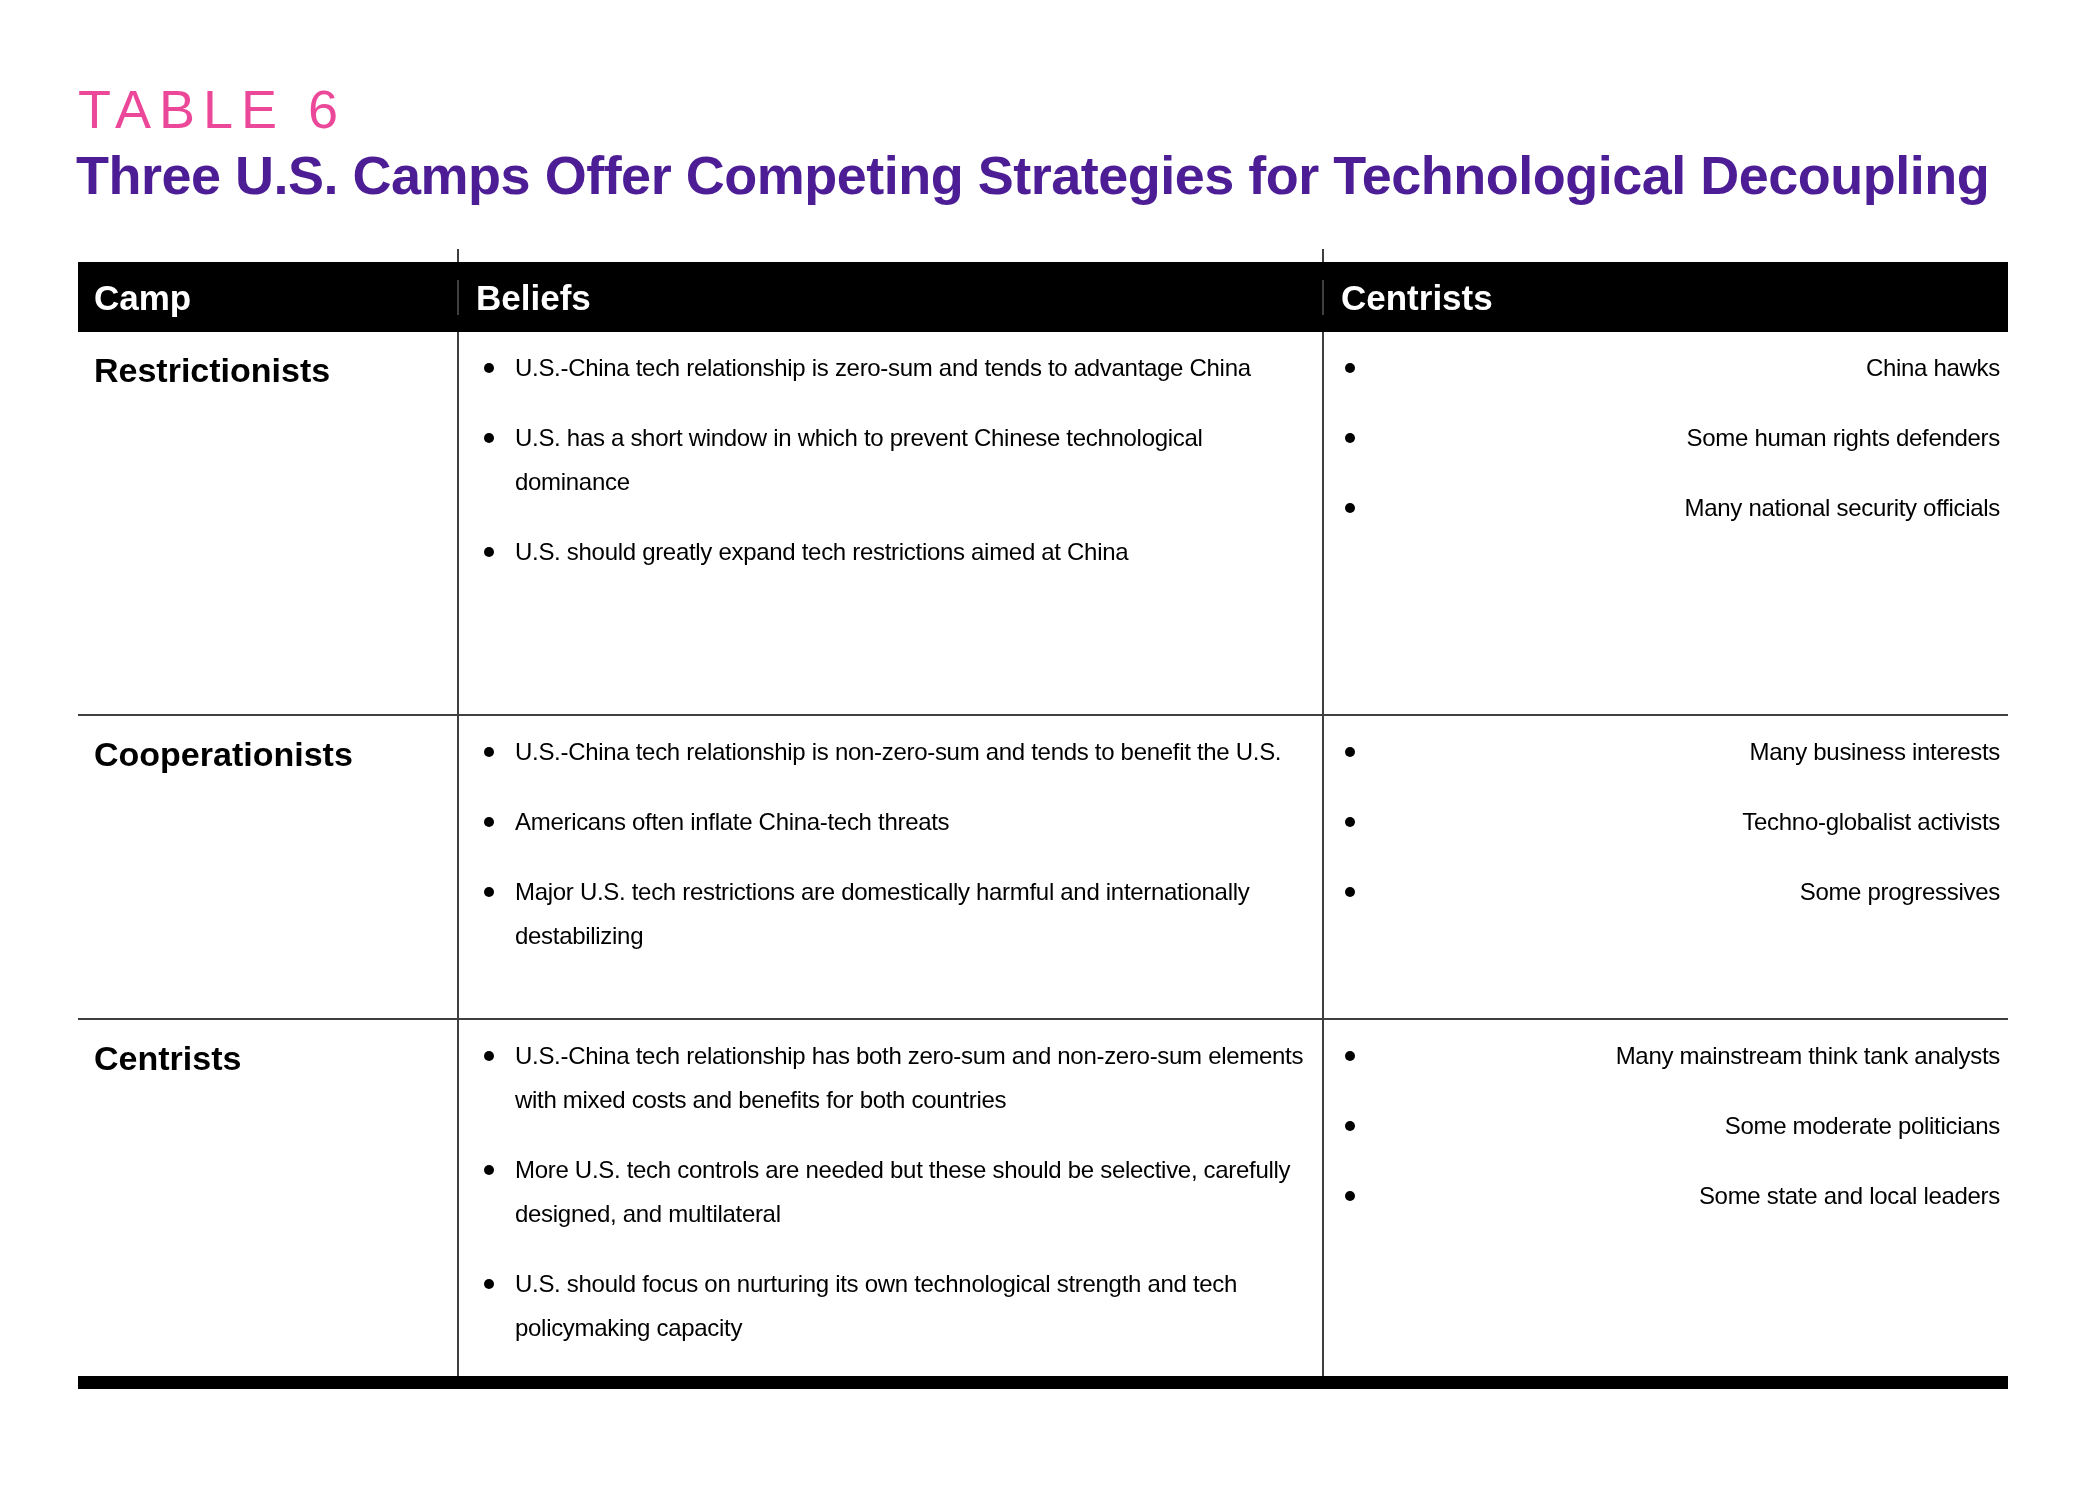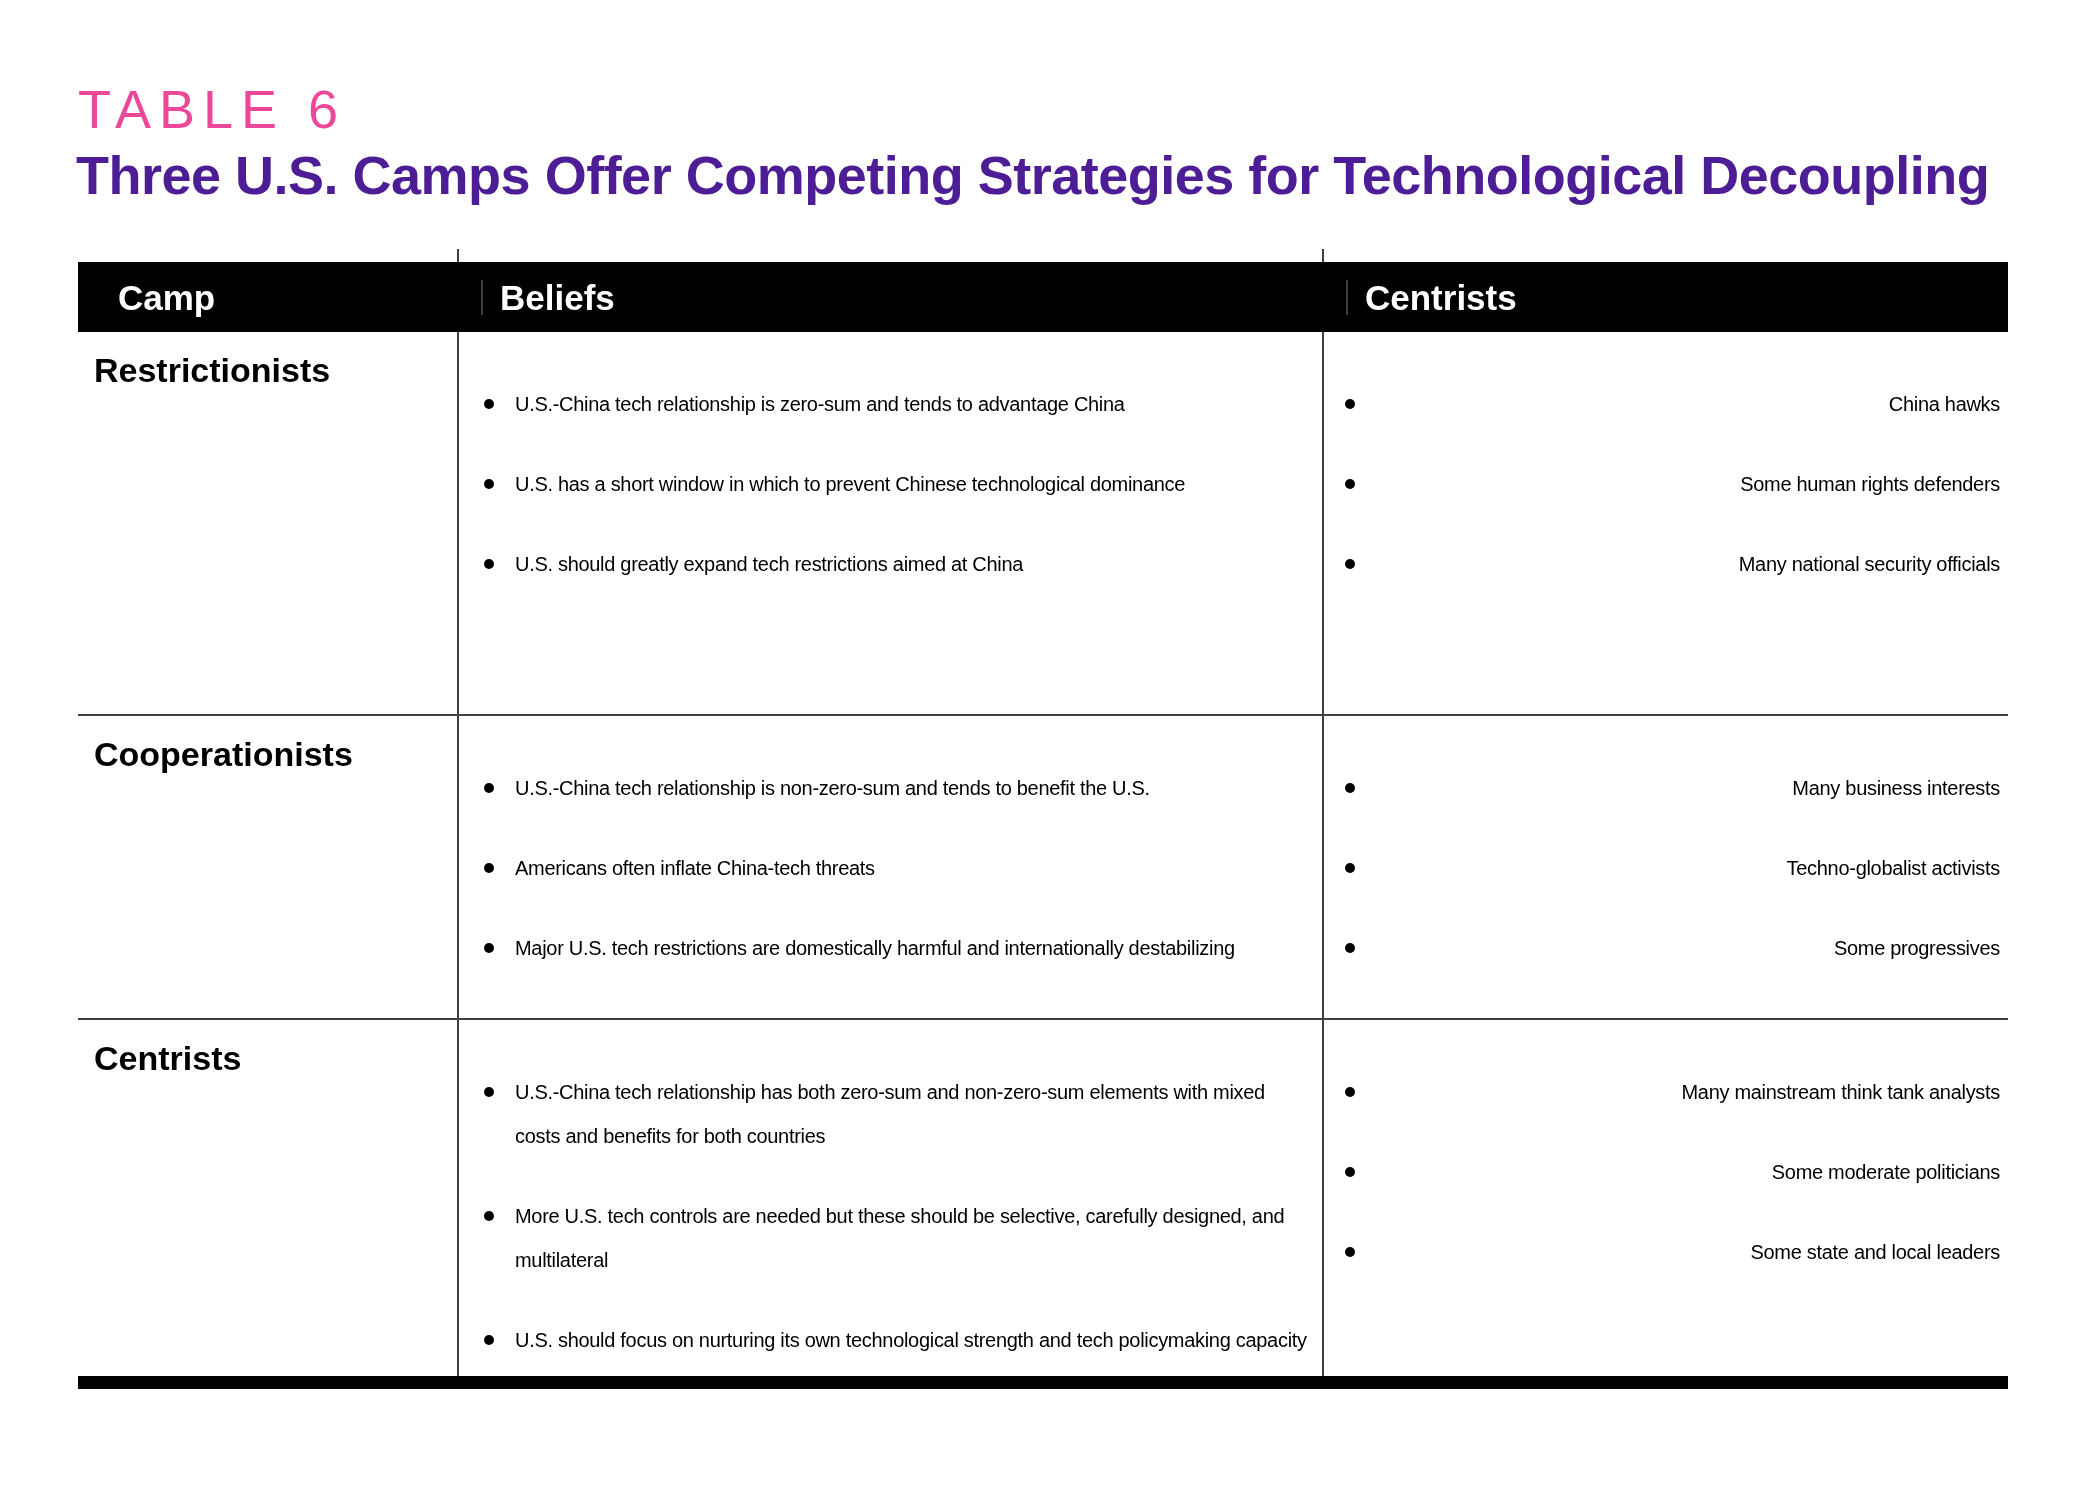--- a/index.html
+++ b/index.html
@@ -78,26 +78,25 @@
   }
   .cell-beliefs { border-left: 2px solid #3f3f3f; }
   .cell-adherents { border-left: 2px solid #3f3f3f; text-align: right; }
   ul.bullets {
     list-style: none;
     margin: 0;
     padding: 14px 8px 0 0;
   }
   ul.bullets li {
     position: relative;
-    font-size: 20px;
+    font-size: 24px;
     line-height: 44px;
     letter-spacing: -0.3px;
     margin-bottom: 26px;
     color: #000000;
-    margin-top: 36px;
   }
   .cell-beliefs ul.bullets li { padding-left: 56px; }
   .cell-beliefs ul.bullets li::before {
     content: "";
     position: absolute;
     left: 25px;
     top: 17px;
     width: 10px;
     height: 10px;
     border-radius: 50%;
@@ -130,21 +129,21 @@
   }
 </style>
 </head>
 <body>
 
 <div class="eyebrow">TABLE 6</div>
 <div class="main-title">Three U.S. Camps Offer Competing Strategies for Technological Decoupling</div>
 
 <div class="table-wrap">
 
-  <div class="thead" style="position:relative;padding-left:24px;">
+  <div class="thead" style="position:relative;">
     <div class="tick t1"></div>
     <div class="tick t2"></div>
     <div class="th">Camp</div>
     <div class="th bordered">Beliefs</div>
     <div class="th bordered">Centrists</div>
   </div>
 
   <div class="trow r0">
     <div class="cell cell-camp">Restrictionists</div>
     <div class="cell cell-beliefs">

